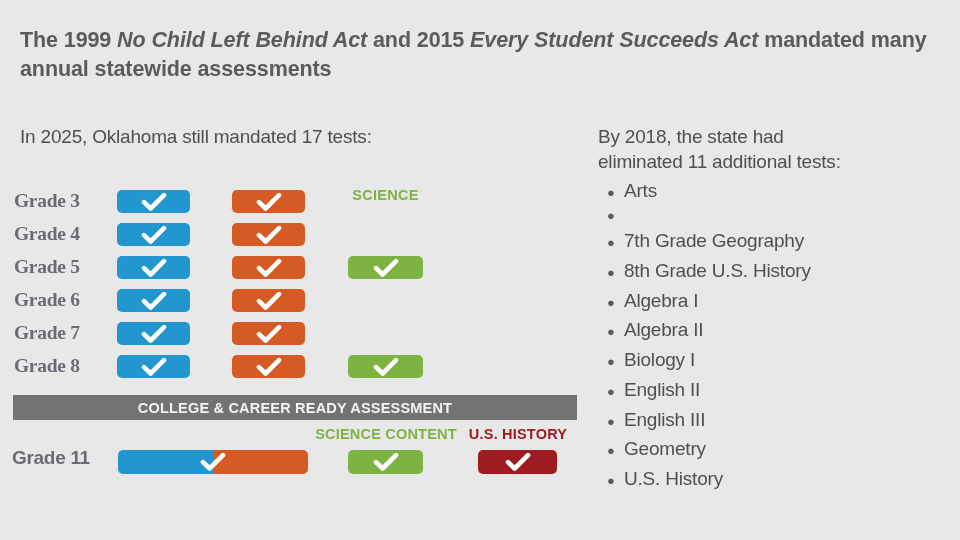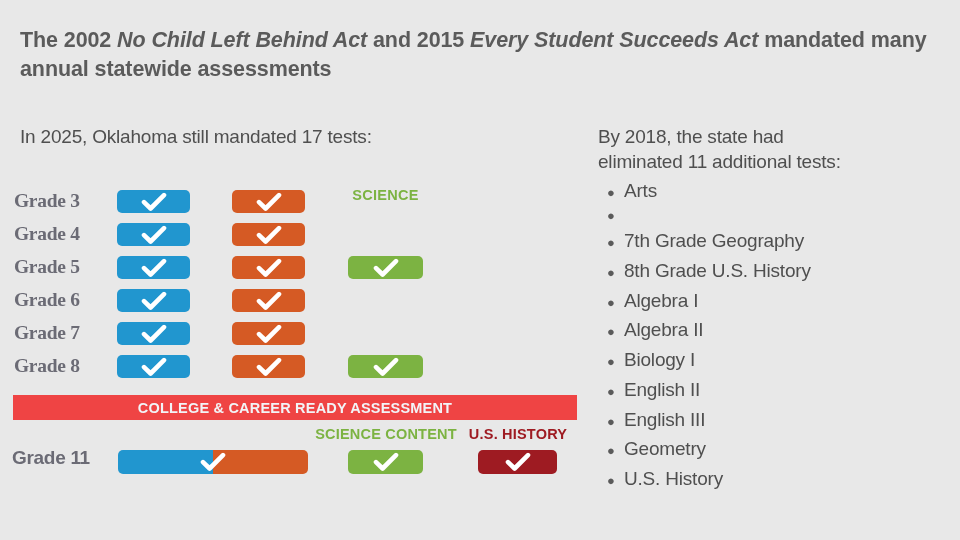--- a/index.html
+++ b/index.html
@@ -64,21 +64,21 @@
   }
   .chk svg { position: absolute; left: 50%; top: 50%; transform: translate(-50%,-50%); }
   .chk.math    { left: 117px; width: 73px; background: #2196cf; }
   .chk.ela     { left: 232px; width: 73px; background: #d55a24; }
   .chk.science { left: 348px; width: 75px; background: #7cb342; }
 
   
   #ccra-banner {
     position: absolute;
     left: 13px; top: 395px; width: 564px; height: 25px;
-    background: #ef4444;
+    background: #737373;
     display: flex; align-items: center; justify-content: center;
   }
   #ccra-banner span {
     color: #f2f4f7;
     font-size: 14.5px;
     font-weight: bold;
     letter-spacing: 0.2px;
   }
 
   .ccra-head {
@@ -135,21 +135,21 @@
     text-align: left;
     padding-left: 9px;
   }
 </style>
 </head>
 <body>
 
 <div id="slide">
 
   <div id="title">
-    <span>The 2002 </span><span class="it">No Child Left Behind Act</span><span> and 2015 </span><span class="it">Every Student Succeeds Act</span><span> mandated many annual statewide assessments</span>
+    <span>The 1999 </span><span class="it">No Child Left Behind Act</span><span> and 2015 </span><span class="it">Every Student Succeeds Act</span><span> mandated many annual statewide assessments</span>
   </div>
 
   <div id="left-subtitle">In 2025, Oklahoma still mandated 17 tests:</div>
 
   <div class="col-head" id="head-math">MATH</div>
   <div class="col-head" id="head-ela">ELA</div>
   <div class="col-head" id="head-science">SCIENCE</div>
 
   <div class="grade-label" style="top:190px">Grade 3</div>
   <div class="chk math" style="top:190px">

